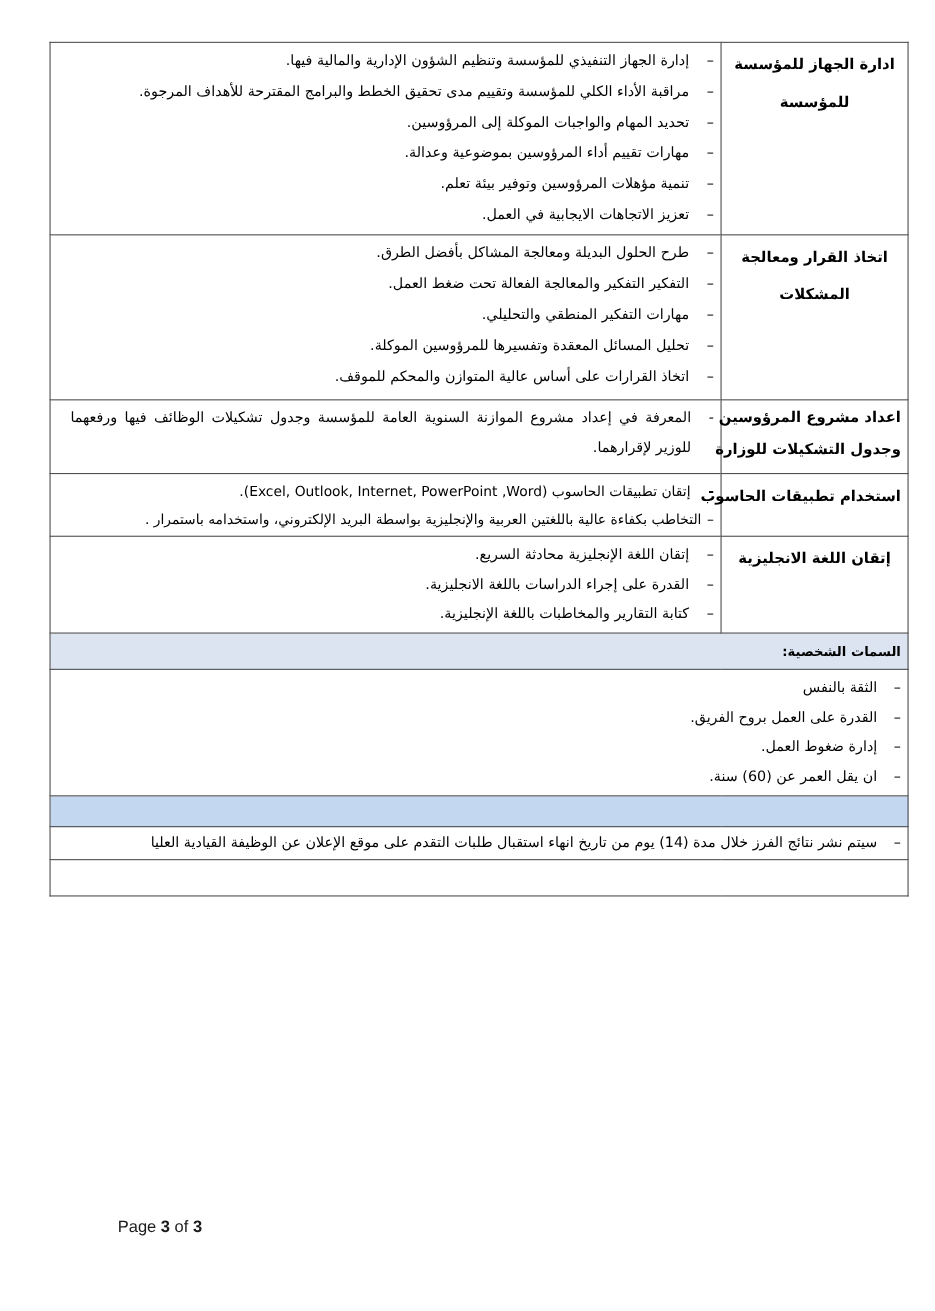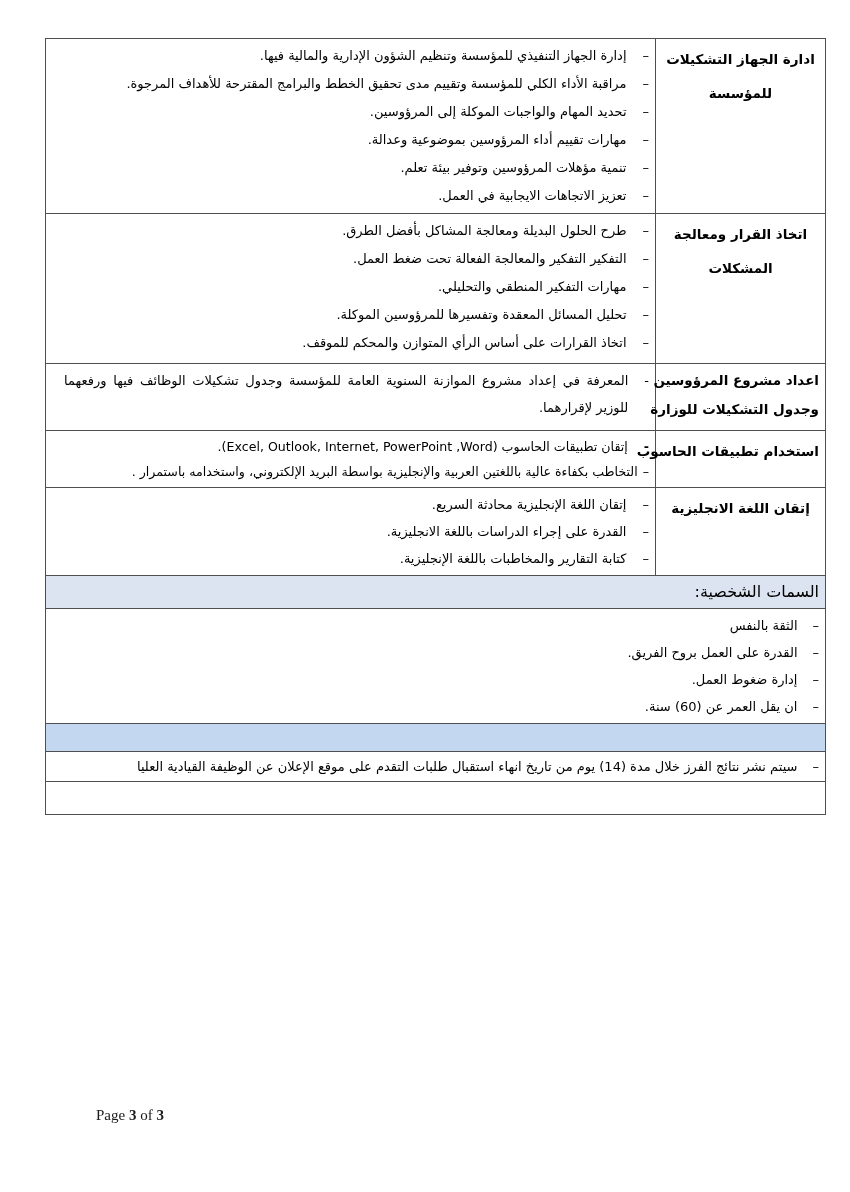--- a/index.html
+++ b/index.html
@@ -42,51 +42,51 @@
   .comp-row-4 .comp-item{line-height:27px;}
   
   .comp-row-0 td{height:168px;}
   .comp-row-1 td{height:143px;}
   .comp-row-2 td{height:60px;}
   .comp-row-3 td{height:50px;}
   .comp-row-4 td{height:80px;}
   
   .traits-header-cell{
     background:var(--traits-header-bg);
-    font-weight:normal;font-size:16px;
+    font-weight:bold;font-size:12px;
     height:26px;line-height:26px;padding:3px 8px;
   }
   .traits-items-cell{height:106px;padding:5px 55px 5px 8px;font-size:13px;}
   .trait-item{display:flex;line-height:27px;}
   .trait-item .bullet{flex:0 0 auto;margin-left:15px;}
   .sep-cell{background:var(--separator-bg);height:21px;padding:0;}
   .note-cell{height:23px;padding:3px 28px;font-size:13px;}
   .note-line{display:flex;line-height:23px;}
   .note-line .bullet{flex:0 0 auto;margin-left:15px;}
   .empty-cell{height:26px;}
   
   .footer{
-    position:absolute;left:96px;top:1107px;
-    font-family:Liberation Serif, serif;
+    position:absolute;left:107px;top:1107px;
+    font-family:Liberation Sans, sans-serif;
     font-size:15px;color:#1a1a1a;direction:ltr;
   }
   .footer b{font-weight:bold;}
 </style>
 </head>
 <body>
 
 <table class="doc-table">
   <colgroup>
     <col style="width:170px">
     <col style="width:610px">
   </colgroup>
   <tbody id="comp-body">
       <tr class="comp-row comp-row-0">
         <td class="title-cell">
-          <div class="title-line">ادارة الجهاز التشكيلات</div>
+          <div class="title-line">ادارة الجهاز للمؤسسة</div>
           <div class="title-line">للمؤسسة</div>
         </td>
         <td class="items-cell">
           <div class="comp-item">
             <span class="bullet">–</span>
             <span class="txt">إدارة الجهاز التنفيذي للمؤسسة وتنظيم الشؤون الإدارية والمالية فيها.</span>
           </div>
           <div class="comp-item">
             <span class="bullet">–</span>
             <span class="txt">مراقبة الأداء الكلي للمؤسسة وتقييم مدى تحقيق الخطط والبرامج المقترحة للأهداف المرجوة.</span>
@@ -126,21 +126,21 @@
           <div class="comp-item">
             <span class="bullet">–</span>
             <span class="txt">مهارات التفكير المنطقي والتحليلي.</span>
           </div>
           <div class="comp-item">
             <span class="bullet">–</span>
             <span class="txt">تحليل المسائل المعقدة وتفسيرها للمرؤوسين الموكلة.</span>
           </div>
           <div class="comp-item">
             <span class="bullet">–</span>
-            <span class="txt">اتخاذ القرارات على أساس الرأي المتوازن والمحكم للموقف.</span>
+            <span class="txt">اتخاذ القرارات على أساس عالية المتوازن والمحكم للموقف.</span>
           </div>
         </td>
       </tr>
       <tr class="comp-row comp-row-2">
         <td class="title-cell">
           <div class="title-line">اعداد مشروع المرؤوسين</div>
           <div class="title-line">وجدول التشكيلات للوزارة</div>
         </td>
         <td class="items-cell">
           <div class="comp-item">

